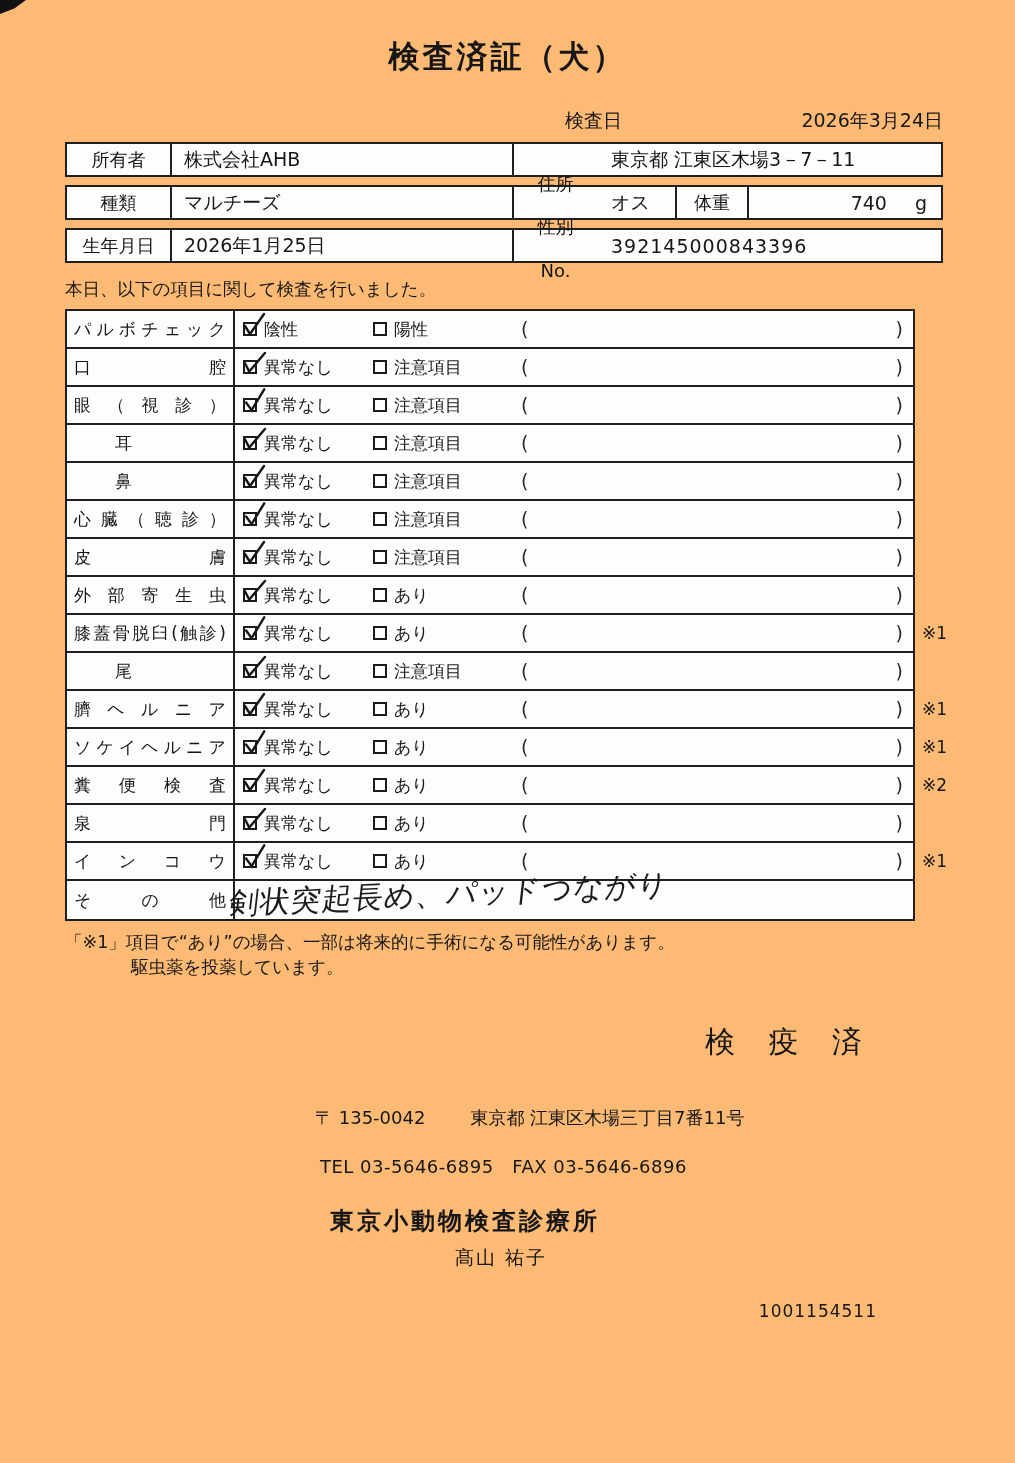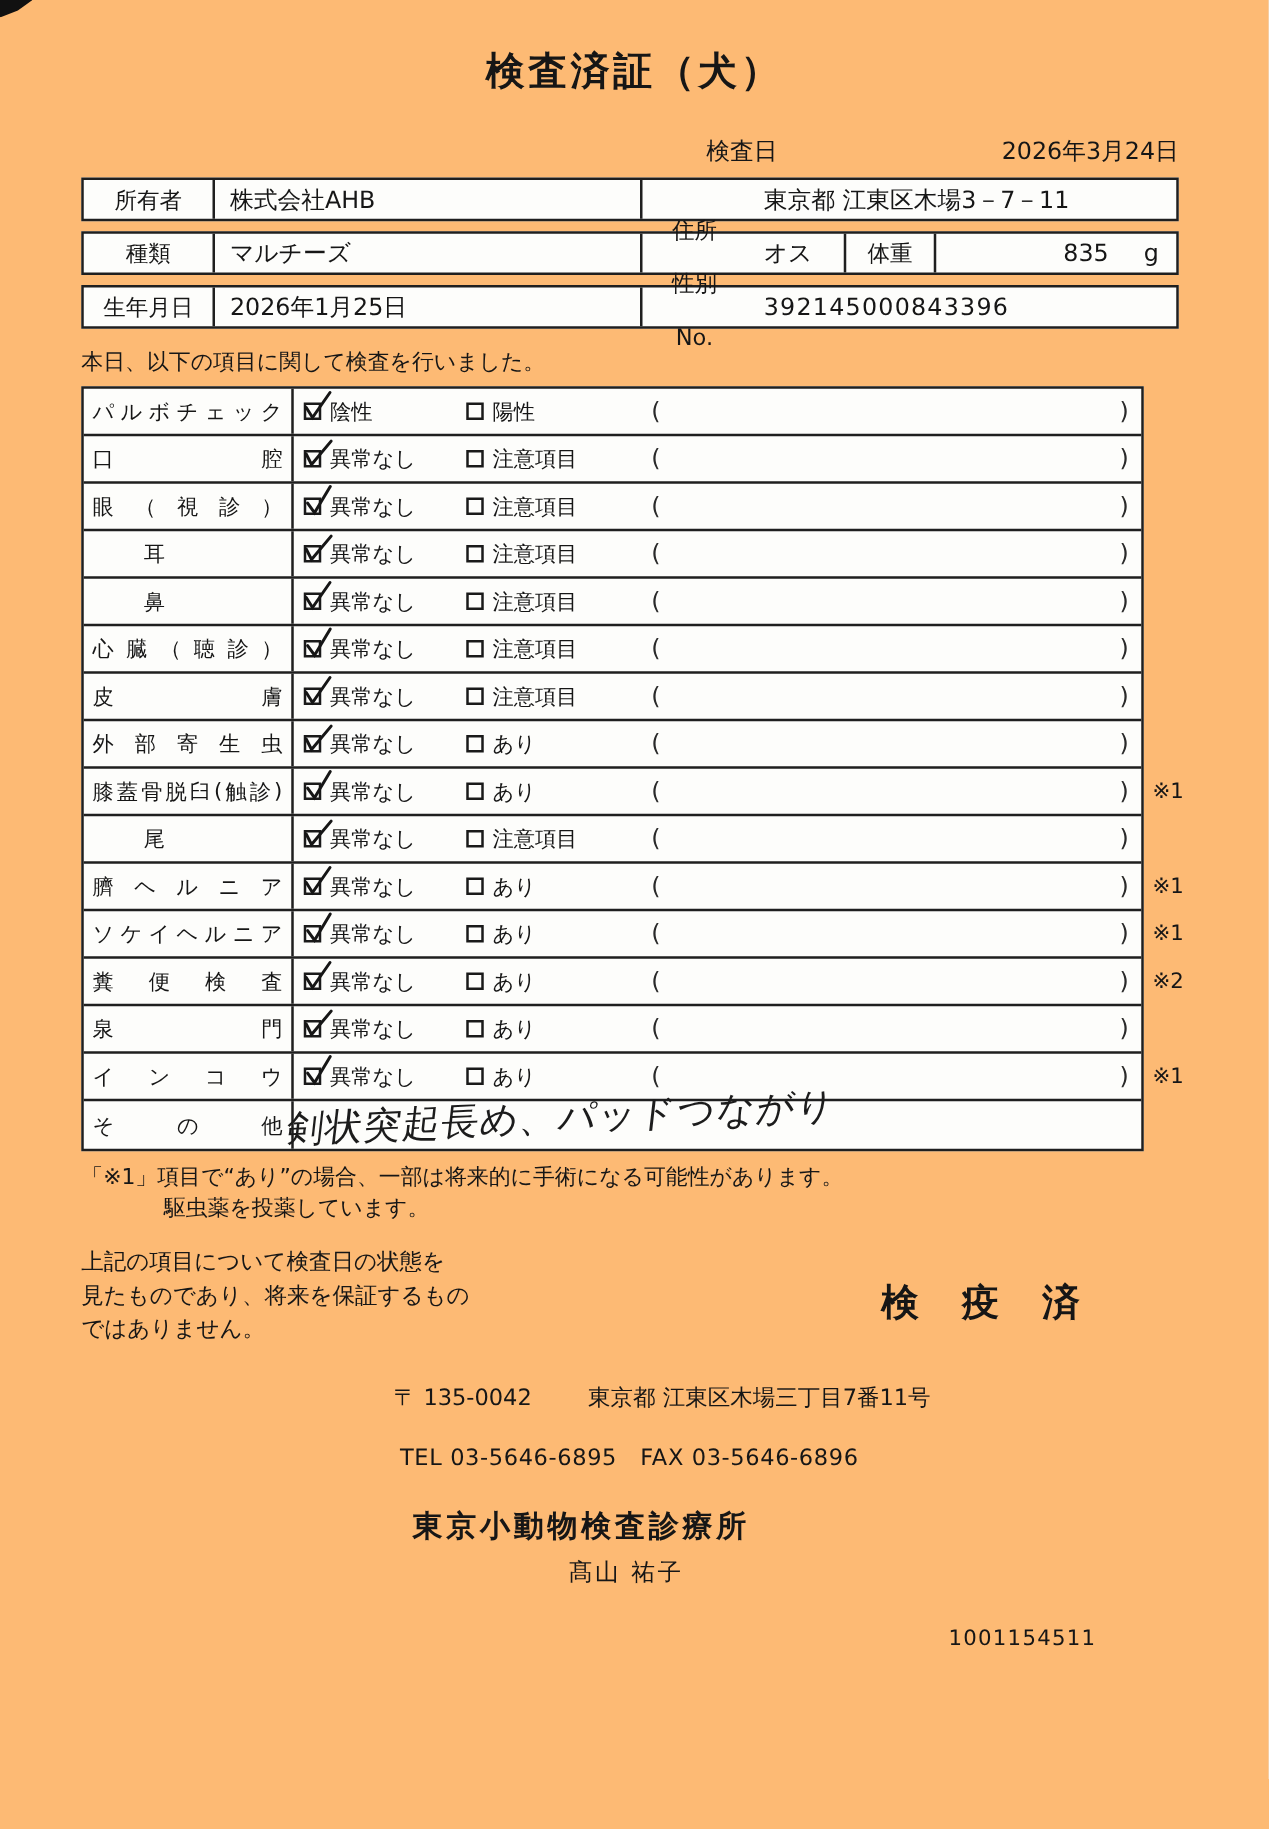--- a/index.html
+++ b/index.html
@@ -57,21 +57,21 @@
     font-size:17px; white-space:nowrap; }
   .handwriting{ position:absolute; left:162px; top:-7px; font-size:30px; color:#1c1c1c;
     transform:rotate(-2.5deg) skewX(-9deg); letter-spacing:1px; white-space:nowrap; }
 
   .fn{ margin-left:65px; font-size:17.5px; line-height:25px; }
   .fn-first{ margin-top:9px; }
   .fn-indent{ padding-left:66px; }
 
   .bottom{ position:relative; margin:16px 0 0 65px; height:96px; }
   .disc div{ font-size:18px; line-height:27px; }
-  .stamp{ position:absolute; left:640px; top:26px; font-size:30px; font-weight:700;
+  .stamp{ position:absolute; left:640px; top:26px; font-size:30px; font-weight:400;
     letter-spacing:12px; white-space:nowrap;text-align:center; }
 
   .f-postal{ display:flex; gap:45px; margin:14px 0 0 315px; font-size:18px; }
   .f-tel{ margin:26px 0 0 320px; font-size:18px; white-space:pre; letter-spacing:0.5px; }
   .f-clinic{ margin:28px 0 0 330px; font-size:24px; font-weight:600; letter-spacing:3px; }
   .f-vet{ margin:8px 0 0 455px; font-size:19px; letter-spacing:2px; }
   .f-doc{ margin-top:30px; text-align:right; padding-right:138px; font-size:17px; letter-spacing:1px; }
 </style>
 </head>
 <body>
@@ -93,21 +93,21 @@
     <div class="icell val grow">東京都 江東区木場3－7－11</div>
   </div>
 
   <div class="ibox">
     <div class="icell lab w105">種類</div>
     <div class="icell val w335">マルチーズ</div>
     <div class="icell lab w85">性別</div>
     <div class="icell val w95">オス</div>
     <div class="icell lab w72">体重</div>
     <div class="icell val grow weight">
-      <span>835</span>
+      <span>740</span>
       <span class="unit">g</span>
     </div>
   </div>
 
   <div class="ibox">
     <div class="icell lab w105">生年月日</div>
     <div class="icell val w335">2026年1月25日</div>
     <div class="icell lab w85">No.</div>
     <div class="icell val grow idnum">392145000843396</div>
   </div>
@@ -482,25 +482,20 @@
           <span>他</span>
         </div>
         <div class="handwriting">剣状突起長め、パッドつながり</div>
       </div>
     </div>
 
   <div class="fn fn-first">「※1」項目で“あり”の場合、一部は将来的に手術になる可能性があります。</div>
   <div class="fn fn-indent">駆虫薬を投薬しています。</div>
 
   <div class="bottom">
-    <div class="disc">
-      <div>上記の項目について検査日の状態を</div>
-      <div>見たものであり、将来を保証するもの</div>
-      <div>ではありません。</div>
-    </div>
     <div class="stamp">検 疫 済</div>
   </div>
 
   <div class="f-postal">
     <span>〒 135-0042</span>
     <span>東京都 江東区木場三丁目7番11号</span>
   </div>
   <div class="f-tel">TEL 03-5646-6895   FAX 03-5646-6896</div>
   <div class="f-clinic">東京小動物検査診療所</div>
   <div class="f-vet">髙山 祐子</div>

